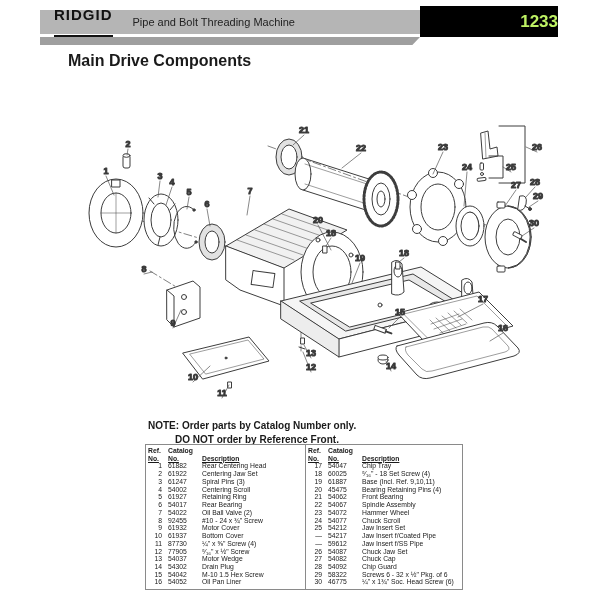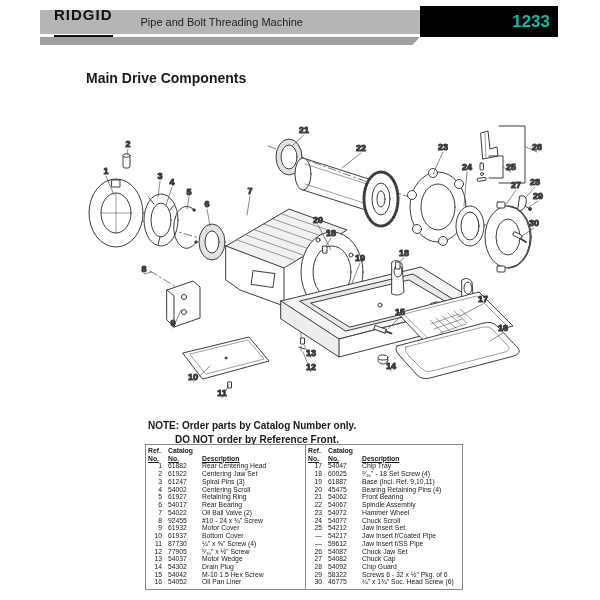--- a/index.html
+++ b/index.html
@@ -3,29 +3,29 @@
 <meta charset="utf-8">
 <style>
   html,body{margin:0;padding:0;background:#fff;}
   .page{position:relative;width:600px;height:600px;background:#ffffff;overflow:hidden;
         font-family:"Liberation Sans", sans-serif;color:#1a1a1a;}
 
   
   .header-bar{position:absolute;left:40px;top:10px;width:382px;height:24px;background:#b5b5b5;
               display:flex;align-items:center;padding-left:14px;box-sizing:border-box;}
   .brand{font-weight:bold;font-size:15px;letter-spacing:1px;color:#111;border-bottom:3px solid #111;
-         line-height:1;padding-bottom:13px;margin-right:28px;}
+         line-height:1;padding-bottom:13px;margin-right:20px;}
   .header-title{font-weight:normal;font-size:11px;color:#222;}
   .model-box{position:absolute;left:420px;top:6px;width:138px;height:31px;background:#000;
-             color:#14b8a6;font-weight:bold;font-size:17px;display:flex;align-items:center;
-             justify-content:flex-end;padding-right:8px;box-sizing:border-box;}
+             color:#bef264;font-weight:bold;font-size:17px;display:flex;align-items:center;
+             justify-content:flex-end;padding-right:0;box-sizing:border-box;}
   .header-bar2{position:absolute;left:40px;top:37px;width:380px;height:8px;background:#9f9f9f;
                clip-path:polygon(0 0,100% 0,98% 100%,0 100%);}
 
-  .page-title{position:absolute;left:68px;top:52px;font-size:14px;font-weight:bold;margin:18px;}
+  .page-title{position:absolute;left:68px;top:52px;font-size:16px;font-weight:bold;margin:0;}
 
   
   .diagram{position:absolute;left:0;top:100px;width:600px;height:320px;}
   .diagram .callout{font:bold 9px "Liberation Sans",sans-serif;fill:#1a1a1a;text-anchor:middle;}
   .diagram .leader{stroke:#555;stroke-width:0.7;}
   .diagram .dash{stroke:#4a4a4a;stroke-width:0.7;fill:none;stroke-dasharray:8 3 2 3;}
 
   
   .note{position:absolute;left:148px;top:419px;font-size:10px;font-weight:bold;line-height:1.35;}
   .note .line2{padding-left:27px;}

